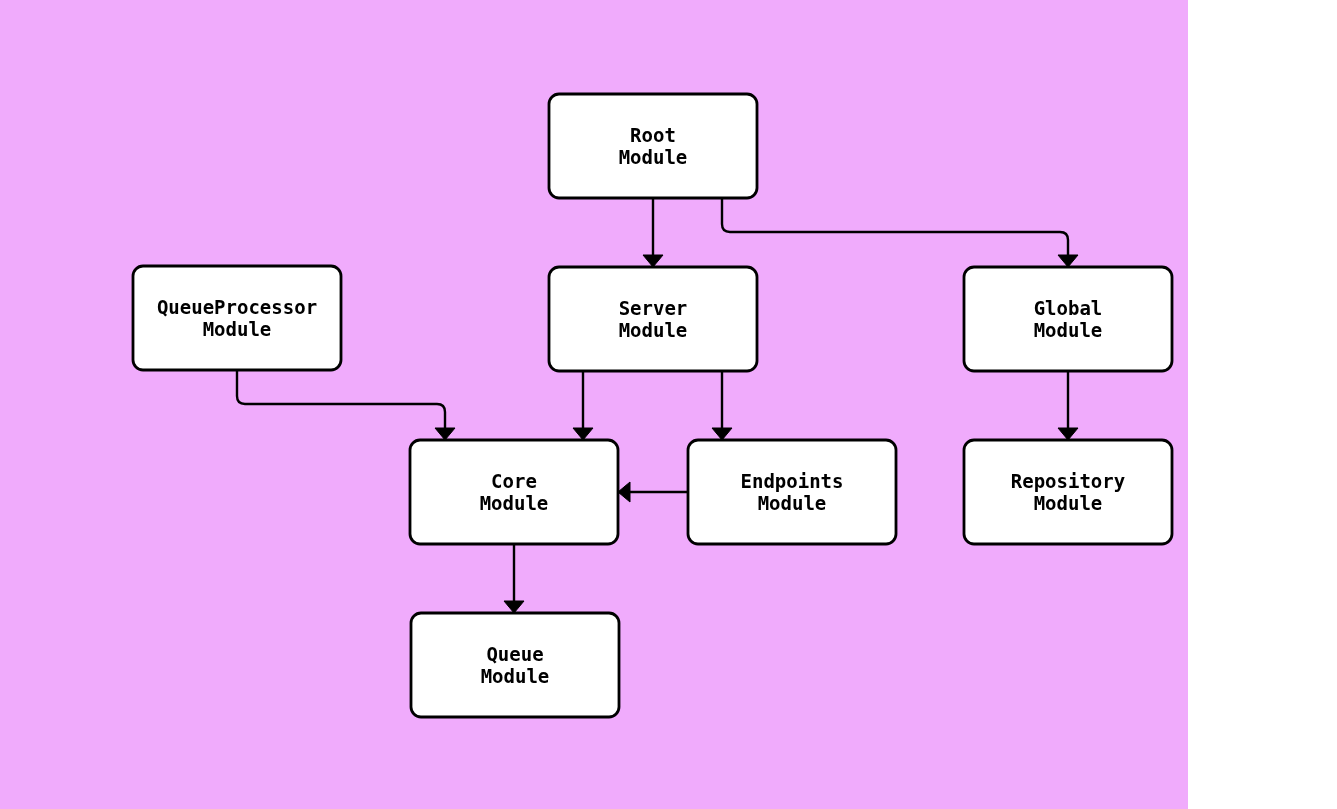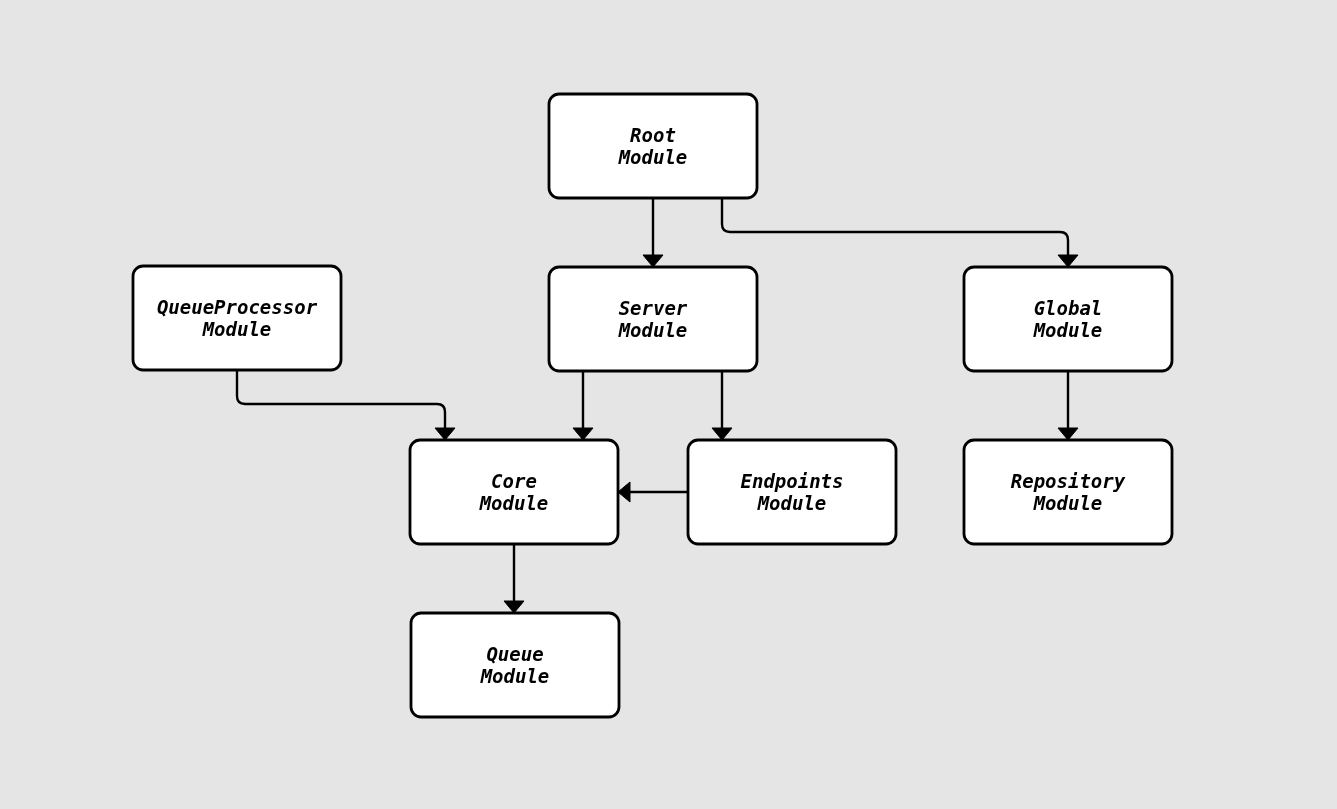--- a/index.html
+++ b/index.html
@@ -2,26 +2,25 @@
 <html><head>
 <meta charset="utf-8">
 <style>
   html, body {
     margin: 0;
     padding: 0;
     background: #ffffff;
   }
   .canvas {
     position: relative;
-    width: 1337px;
+    width: 1188px;
     height: 809px;
-    background: #e5e5e5;
+    background: #f0abfc;
     overflow: hidden;
     font-family: "DejaVu Sans Mono", monospace;
-    font-style: italic;
   }
   svg text {
     font-family: "DejaVu Sans Mono", "Liberation Mono", monospace;
     font-weight: bold;
     font-size: 19px;
     fill: #000000;
     text-anchor: middle;
   }
   svg .node-box {
     fill: #ffffff;

